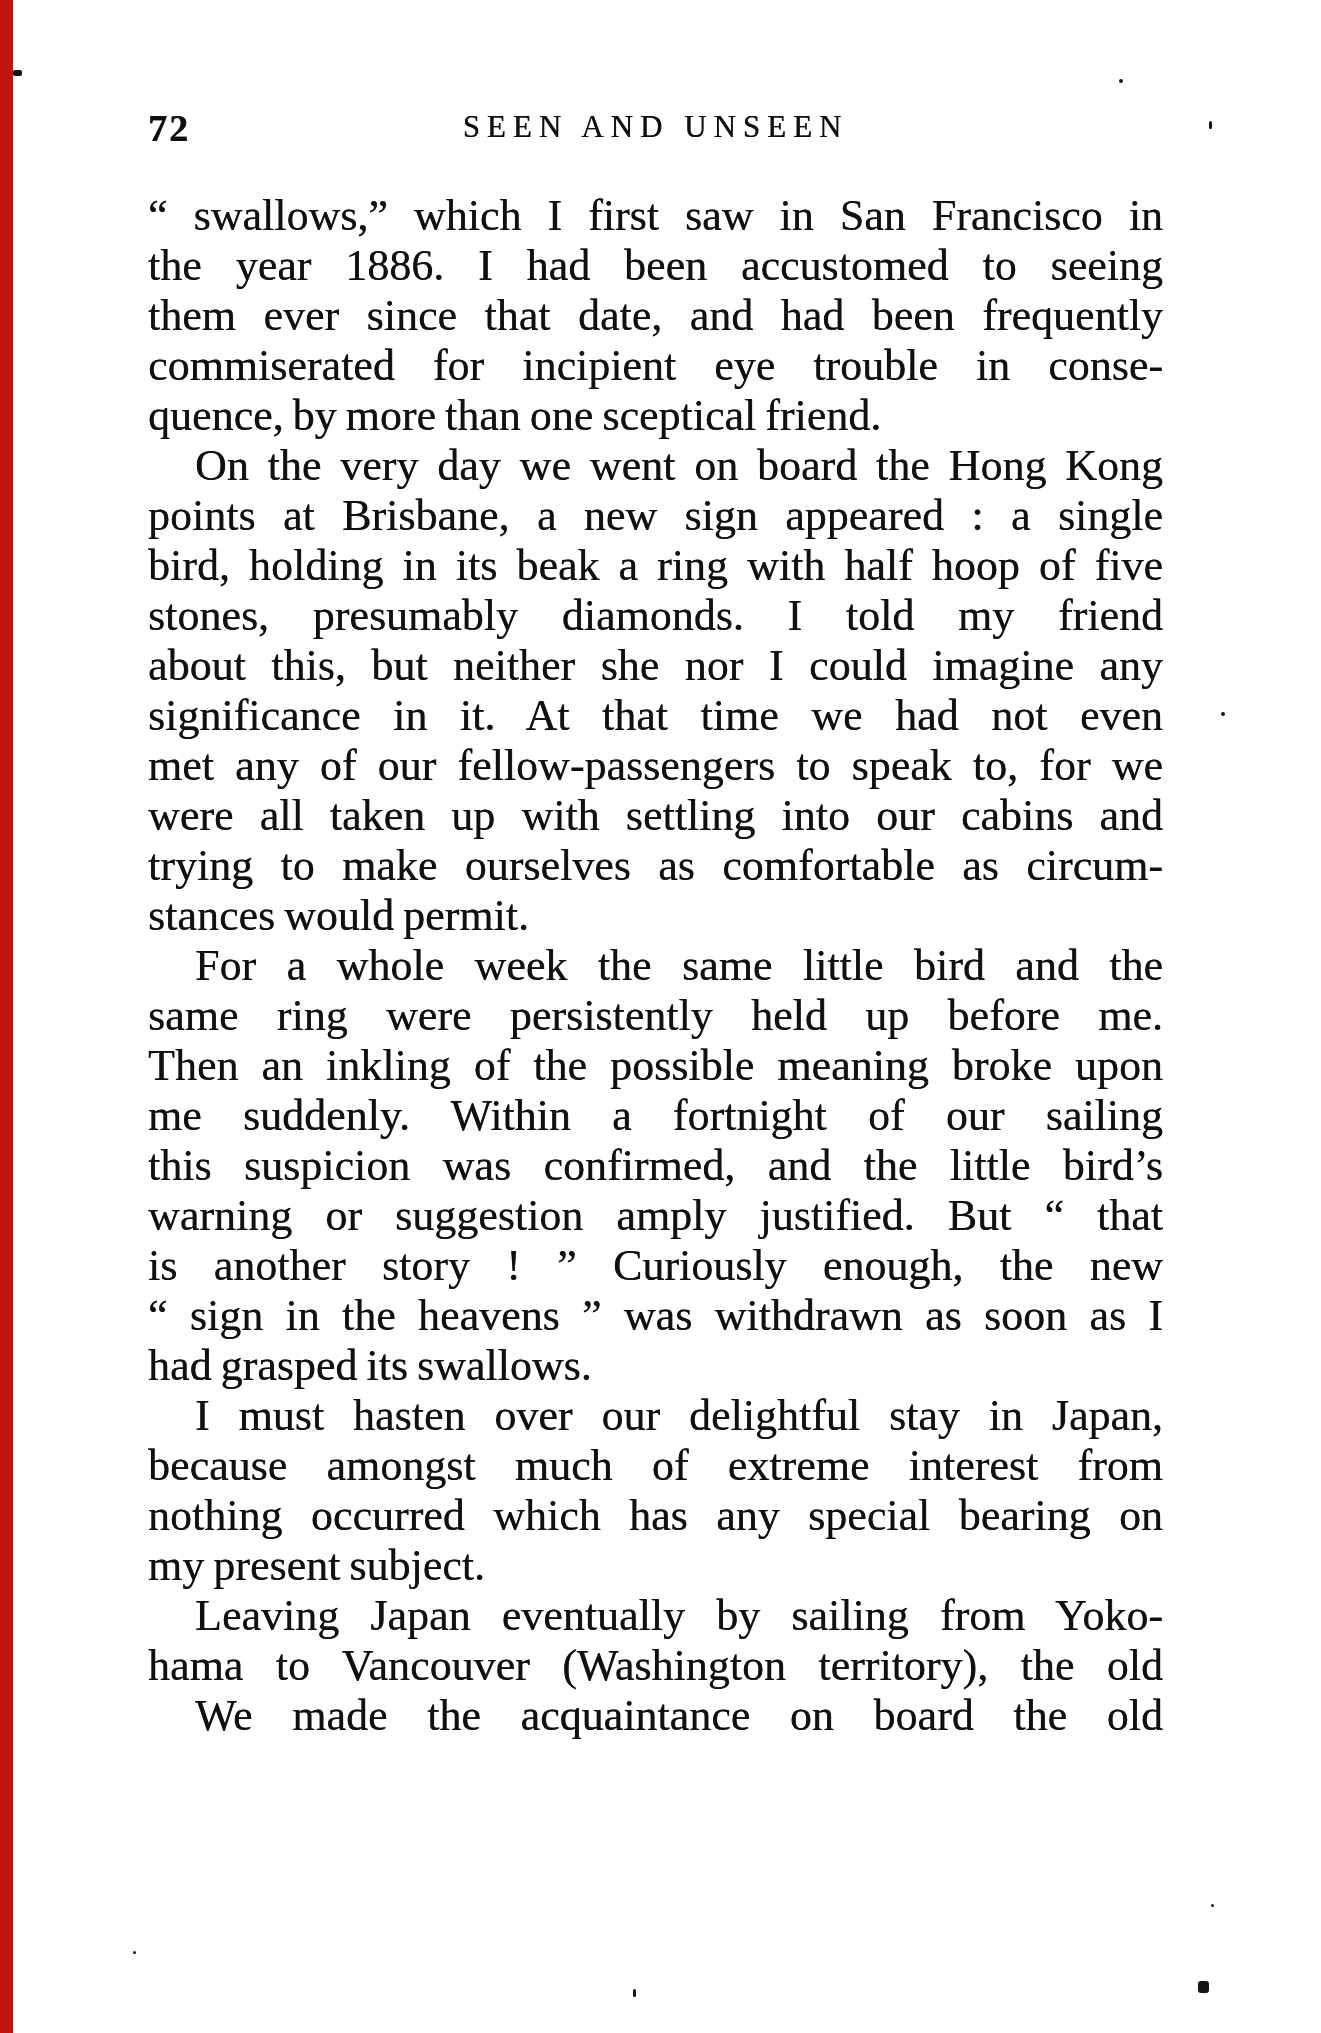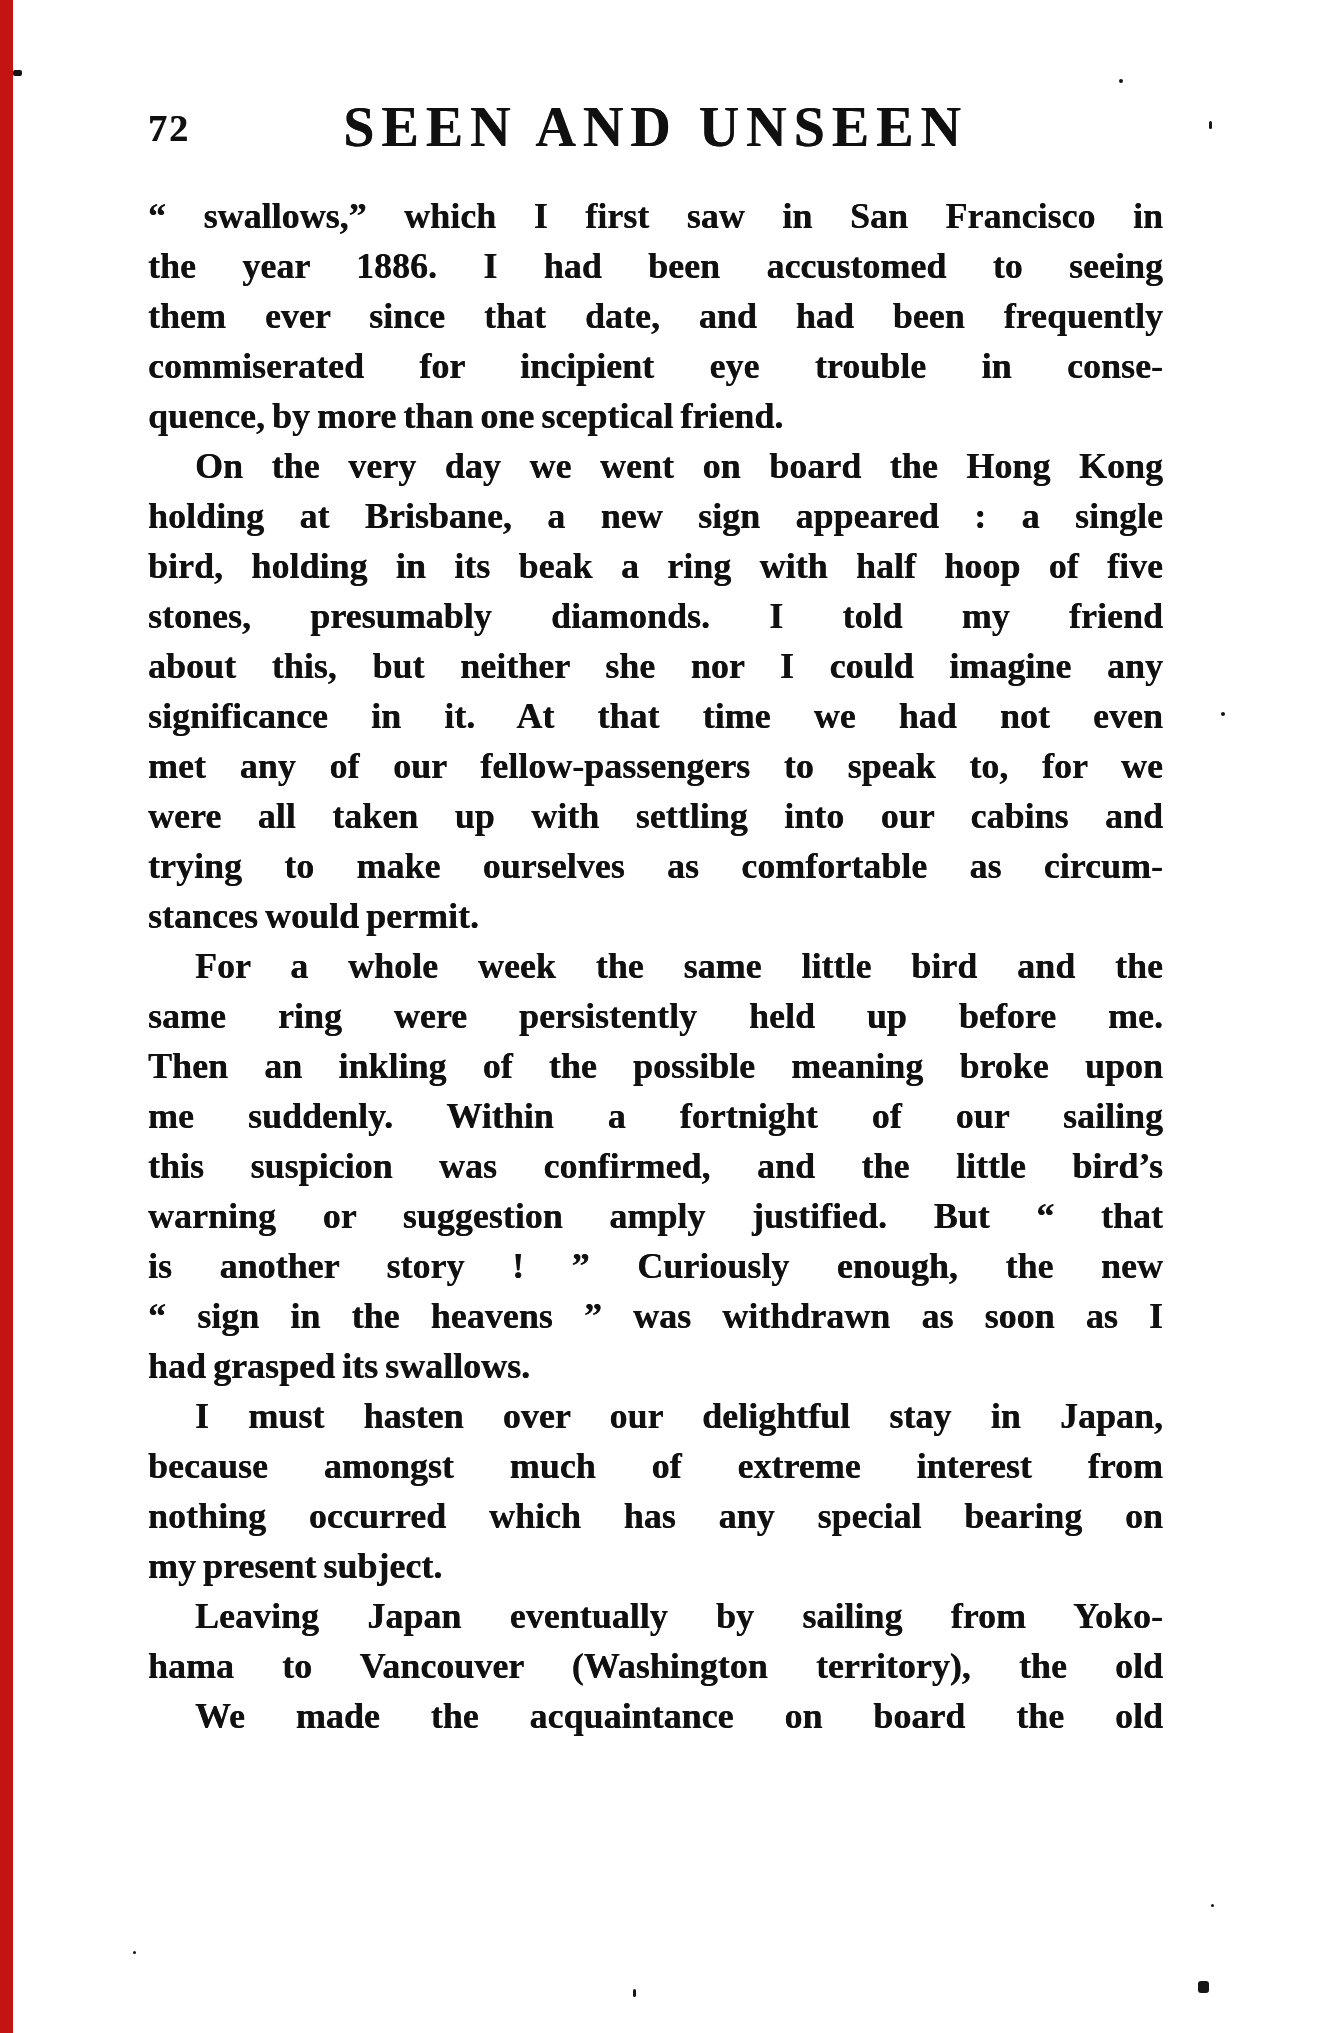--- a/index.html
+++ b/index.html
@@ -31,45 +31,44 @@
     position: absolute;
     left: 0; top: 3px;
     font-size: 38px;
     line-height: 46px;
     font-weight: 700;
     letter-spacing: 2px;
     text-shadow: 0.4px 0.4px 0.5px rgba(0,0,0,0.85);
   }
   .title {
     text-align: center;
-    font-size: 56px;
+    font-size: 31px;
     line-height: 50px;
-    font-weight: 700;
+    font-weight: 400;
     letter-spacing: 7px;
     text-shadow: 0.4px 0.4px 0.5px rgba(0,0,0,0.85);
     white-space: nowrap;
   }
 
   
   .text-block {
     position: absolute;
     left: 148px; top: 191px;
     width: 1015px;
   }
   .ln {
     height: 50px;
-    font-size: 36px;
+    font-size: 44px;
     line-height: 50px;
     word-spacing: -2px;
     text-align: justify;
     text-align-last: justify;
     text-shadow: 0.35px 0.35px 0.45px rgba(0,0,0,0.8);
     white-space: normal;
     overflow: hidden;
-    font-weight: bold;
   }
   .ln.ind { text-indent: 47px; }
   .ln.end { text-align: right; text-align-last: left; }
 
   
   .spk {
     position: absolute;
     background: #151515;
     border-radius: 2px;
   }
@@ -84,21 +83,21 @@
   <div class="title">SEEN AND UNSEEN</div>
 </header>
 
 <main class="text-block">
   <div class="ln">“ swallows,” which I first saw in San Francisco in</div>
   <div class="ln">the year 1886.  I had been accustomed to seeing</div>
   <div class="ln">them ever since that date, and had been frequently</div>
   <div class="ln">commiserated for incipient eye trouble in conse-</div>
   <div class="ln end">quence, by more than one sceptical friend.</div>
   <div class="ln ind">On the very day we went on board the Hong Kong</div>
-  <div class="ln">holding at Brisbane, a new sign appeared : a single</div>
+  <div class="ln">points at Brisbane, a new sign appeared : a single</div>
   <div class="ln">bird, holding in its beak a ring with half hoop of five</div>
   <div class="ln">stones, presumably diamonds.  I told my friend</div>
   <div class="ln">about this, but neither she nor I could imagine any</div>
   <div class="ln">significance in it.  At that time we had not even</div>
   <div class="ln">met any of our fellow-passengers to speak to, for we</div>
   <div class="ln">were all taken up with settling into our cabins and</div>
   <div class="ln">trying to make ourselves as comfortable as circum-</div>
   <div class="ln end">stances would permit.</div>
   <div class="ln ind">For a whole week the same little bird and the</div>
   <div class="ln">same ring were persistently held up before me.</div>

